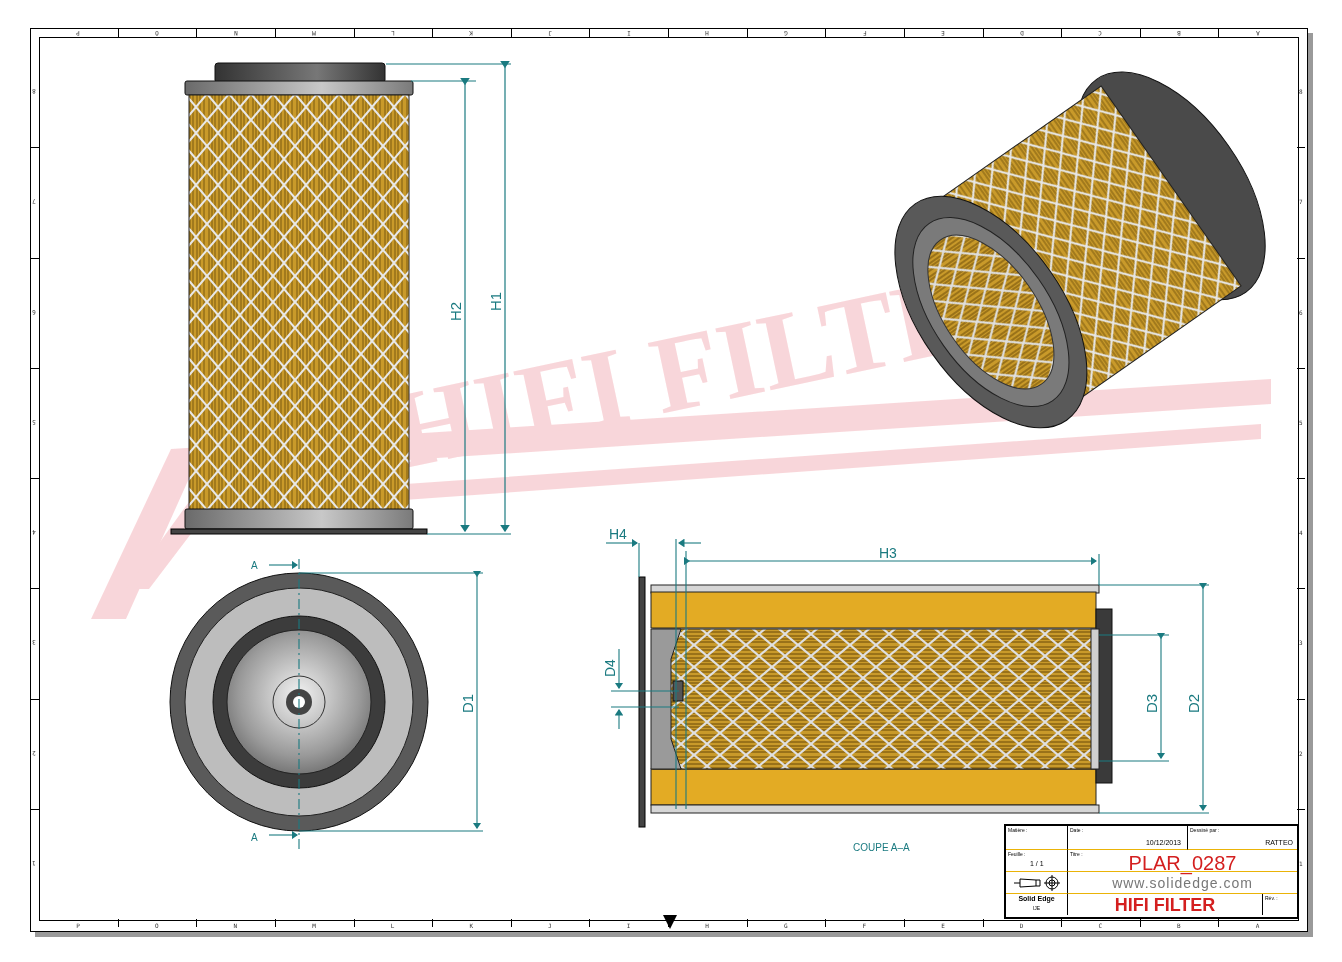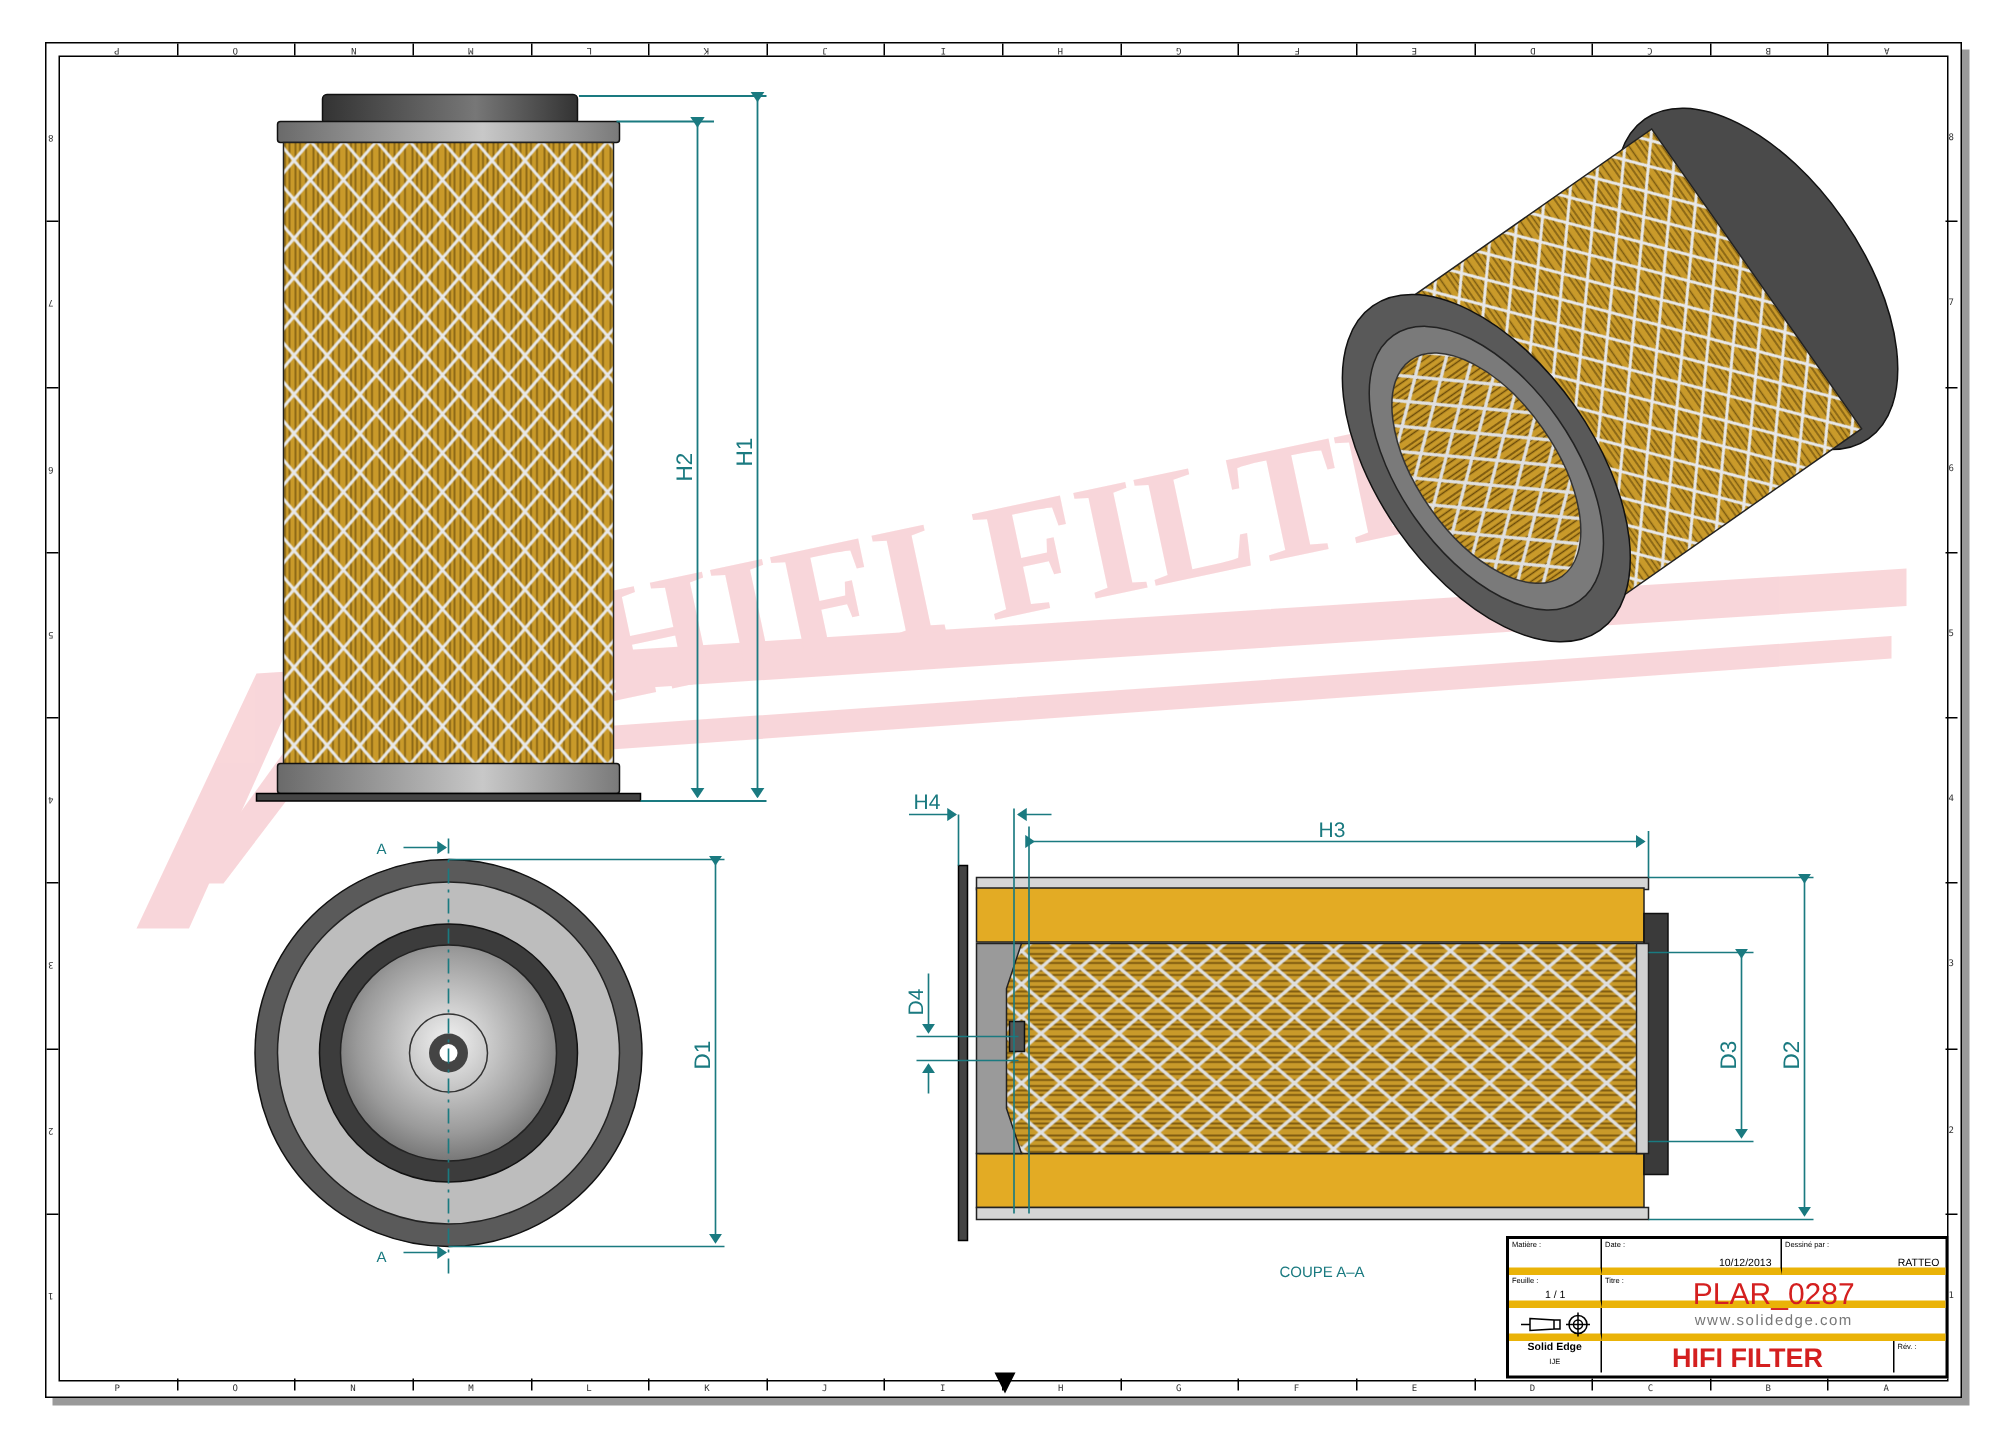--- a/index.html
+++ b/index.html
@@ -2,25 +2,25 @@
 <html><head>
 <meta charset="utf-8">
 <style>
   html,body{margin:0;padding:0;background:#fff;}
   body{width:1342px;height:962px;position:relative;overflow:hidden;font-family:"Liberation Sans",sans-serif;}
   .sheet{position:absolute;left:30px;top:28px;width:1276px;height:902px;border:1.5px solid #000;background:#fff;box-shadow:5px 5px 0 #9a9a9a;}
   .inner{position:absolute;left:8px;top:8px;width:1258px;height:882px;border:1.5px solid #000;}
   .zone-label{position:absolute;font-size:6px;color:#333;font-family:"DejaVu Sans Mono",monospace;}
   svg{position:absolute;left:0;top:0;}
   .tb{position:absolute;left:973px;top:795px;width:291px;height:91px;border:2px solid #000;background:#fff;}
-  .tb .cell{position:absolute;border-right:1px solid #000;border-bottom:5px solid #eab308;box-sizing:border-box;}
+  .tb .cell{position:absolute;border-right:1px solid #000;border-bottom:1px solid #eab308;box-sizing:border-box;}
   .tb .lbl{position:absolute;left:2px;top:1px;font-size:5px;color:#000;}
   .tb .val{position:absolute;font-size:7px;color:#000;}
   .plar{position:absolute;left:0;right:0;top:0;text-align:center;font-size:20px;color:#d41f1f;line-height:26px;}
-  .web{position:absolute;left:0;right:0;top:3px;text-align:center;font-size:10px;color:#777;letter-spacing:1px;}
+  .web{position:absolute;left:0;right:0;top:3px;text-align:center;font-size:14px;color:#777;letter-spacing:1px;}
   .hifi{position:absolute;left:0;right:0;top:0;text-align:center;font-size:18px;font-weight:bold;color:#d41f1f;line-height:22px;}
   .dimtxt{font-family:"Liberation Sans",sans-serif;fill:#1a7a80;}
 </style>
 </head>
 <body>
 
 <div class="sheet">
   <div class="inner"></div>
 
   <div id="zones-top">

